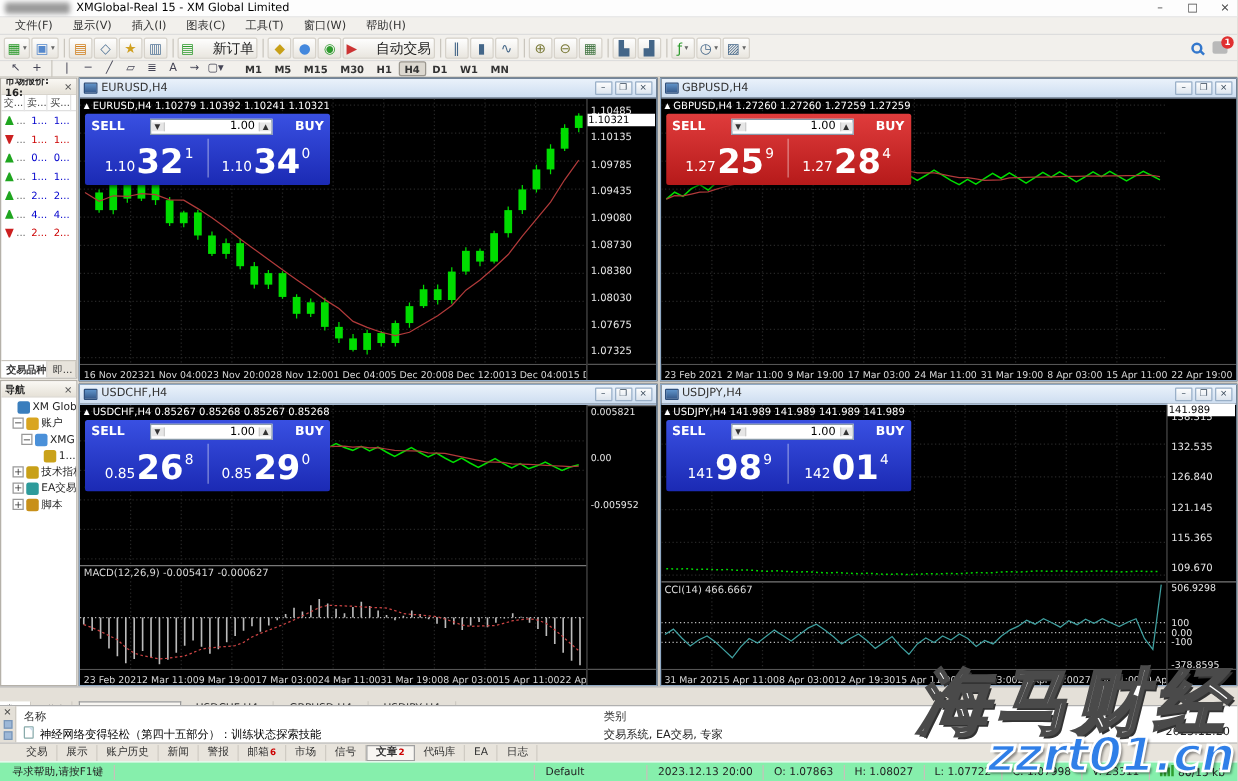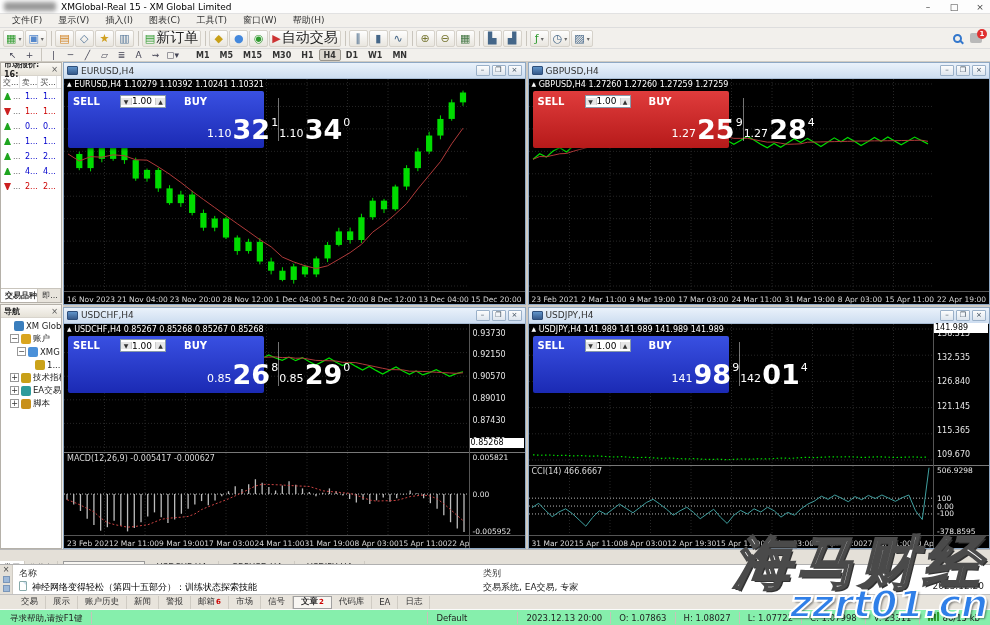--- a/index.html
+++ b/index.html
@@ -11,21 +11,21 @@
 .apptitle{font-size:9px;color:#000}
 .winbtns{margin-left:auto;display:flex;gap:14px;color:#444;font-size:9px}
 .winbtn{width:12px;text-align:center;cursor:default}
 
 .menubar{position:absolute;top:14px;left:0;right:0;height:14px;background:#f2f0ec;display:flex;align-items:center;padding-left:4px;border-bottom:1px solid #ddd}
 .mi{padding:0 8px;color:#333}
 
 .toolbar1{position:absolute;top:28px;left:0;right:0;height:21px;background:#f2f0ec;display:flex;align-items:center;padding-left:3px;border-bottom:1px solid #ddd}
 .tbtn{height:17px;min-width:19px;display:flex;align-items:center;justify-content:center;border:1px solid #d6d2ca;background:linear-gradient(#fefefe,#e9e6df);border-radius:2px;margin-right:1px;padding:0 2px;color:#557}
 .tbtn .glyph{font-size:11px;line-height:11px}
-.tbtn .tblabel{font-size:14px;color:#222;margin-left:1px}
+.tbtn .tblabel{font-size:11px;color:#222;margin-left:15px}
 .tbtn .dd{font-size:6px;color:#666;margin-left:2px}
 .tsep{width:1px;height:15px;background:#c9c5bd;margin:0 3px}
 .tb-right{margin-left:auto;display:flex;align-items:center;gap:8px;padding-right:8px}
 .searchicon{width:9px;height:9px;border:2px solid #3377cc;border-radius:50%;position:relative}
 .searchicon::after{content:"";position:absolute;width:5px;height:2px;background:#3377cc;transform:rotate(45deg);right:-4px;bottom:-2px}
 .notif{position:relative;width:12px;height:10px;background:#b9b9b9;border-radius:2px}
 .notif .nbadge{position:absolute;right:-5px;top:-4px;width:10px;height:10px;background:#e03030;border-radius:50%;color:#fff;font-size:7px;line-height:10px;text-align:center;font-weight:bold}
 .toolbar2{position:absolute;top:49px;left:0;right:0;height:13px;background:#f2f0ec;display:flex;align-items:center;padding-left:4px;border-bottom:1px solid #cfcbc3}
 .tool{width:17px;height:12px;display:flex;align-items:center;justify-content:center;color:#445;font-size:9px;border:1px solid transparent}
 .tfgroup{display:flex;margin-left:10px}
@@ -75,21 +75,21 @@
 .caxmain{position:relative}
 .caxlabels{position:absolute;inset:0;display:flex;flex-direction:column;justify-content:space-between;padding:5px 0 5px 3px;font-size:8px}
 .curbox{position:absolute;left:0;right:1px;background:#fff;color:#000;font-size:8px;line-height:10px;padding:0 1px;z-index:2}
 .caxsub{position:relative;border-top:1px solid #787878}
 .sublbl{position:absolute;left:3px;font-size:7.5px;white-space:nowrap}
 .caxcorner{height:13px;border-top:1px solid #555}
 .ohlc{position:absolute;top:1px;left:3px;color:#fff;font-size:8px;white-space:nowrap;z-index:2}
 .ohlc .mk{font-size:6px;vertical-align:1px}
 .indlabel{position:absolute;top:1px;left:3px;color:#d8d8d8;font-size:8px;z-index:2}
 
-.tpanel{position:absolute;top:12px;left:4px;width:196px;height:57px;border-radius:2px;color:#fff;display:flex;padding:3px 5px;z-index:3;box-shadow:0 1px 3px rgba(0,0,0,.6)}
+.tpanel{position:absolute;top:12px;left:4px;width:196px;height:57px;border-radius:2px;color:#fff;display:flex;flex-direction:column;padding:3px 5px;z-index:3;box-shadow:0 1px 3px rgba(0,0,0,.6)}
 .tpanel.blue{background:linear-gradient(#3950e2,#1b2ab4)}
 .tpanel.red{background:linear-gradient(#e03c3c,#b61a1a)}
 .trow1{display:flex;align-items:center;height:14px;font-size:10px;font-weight:bold}
 .tsell{width:44px}
 .tbuy{margin-left:auto;width:38px;text-align:right}
 .tvol{flex:1;background:#fff;color:#000;height:13px;display:flex;align-items:center;font-weight:normal;border:1px solid #8899aa;margin:0 3px}
 .tdd{width:11px;text-align:center;background:#e6e6e6;font-size:6px;color:#333;border-right:1px solid #ccc}
 .tval{flex:1;text-align:right;font-size:9px;padding-right:3px}
 .tup{width:10px;font-size:6px;color:#333;background:#e6e6e6;text-align:center;border-left:1px solid #ccc}
 .trow2{flex:1;display:flex;align-items:center}
@@ -576,20 +576,38 @@
             <span>21 Nov 04:00</span>
             <span>23 Nov 20:00</span>
             <span>28 Nov 12:00</span>
             <span>1 Dec 04:00</span>
             <span>5 Dec 20:00</span>
             <span>8 Dec 12:00</span>
             <span>13 Dec 04:00</span>
             <span>15 Dec 20:00</span>
           </div>
       </div>
+      <div class="caxis">
+        <div class="caxmain" style="flex:1">
+            <div class="caxlabels">
+              <div class="plabel">1.10485</div>
+              <div class="plabel">1.10135</div>
+              <div class="plabel">1.09785</div>
+              <div class="plabel">1.09435</div>
+              <div class="plabel">1.09080</div>
+              <div class="plabel">1.08730</div>
+              <div class="plabel">1.08380</div>
+              <div class="plabel">1.08030</div>
+              <div class="plabel">1.07675</div>
+              <div class="plabel">1.07325</div>
+            </div>
+            <div class="curbox" style="top: calc(8.08696% - 5px);">1.10321</div>
+          </div>
+        <div class="caxcorner"></div>
+      </div>
     </div>
   </div>
 
   <div class="cwin">
     <div class="ctitle">
       <span class="cico"></span>
       <span>GBPUSD,H4</span>
       <span class="cbtns">
         <span class="cbtn">–</span>
         <span class="cbtn">❐</span>
@@ -803,31 +821,20 @@
             <span>9 Mar 19:00</span>
             <span>17 Mar 03:00</span>
             <span>24 Mar 11:00</span>
             <span>31 Mar 19:00</span>
             <span>8 Apr 03:00</span>
             <span>15 Apr 11:00</span>
             <span>22 Apr 19:00</span>
           </div>
       </div>
       <div class="caxis">
-        <div class="caxmain" style="height:128px">
-            <div class="caxlabels">
-              <div class="plabel">0.93730</div>
-              <div class="plabel">0.92150</div>
-              <div class="plabel">0.90570</div>
-              <div class="plabel">0.89010</div>
-              <div class="plabel">0.87430</div>
-              <div class="plabel">0.85870</div>
-            </div>
-            <div class="curbox" style="top: calc(93% - 5px);">0.85268</div>
-          </div>
         <div class="caxsub" style="flex:1">
             <div class="sublbl" style="top: 0px;">0.005821</div>
             <div class="sublbl" style="top: 37.0382px;">0.00</div>
             <div class="sublbl" style="top: 74px;">-0.005952</div>
           </div>
         <div class="caxcorner"></div>
       </div>
     </div>
   </div>
 

